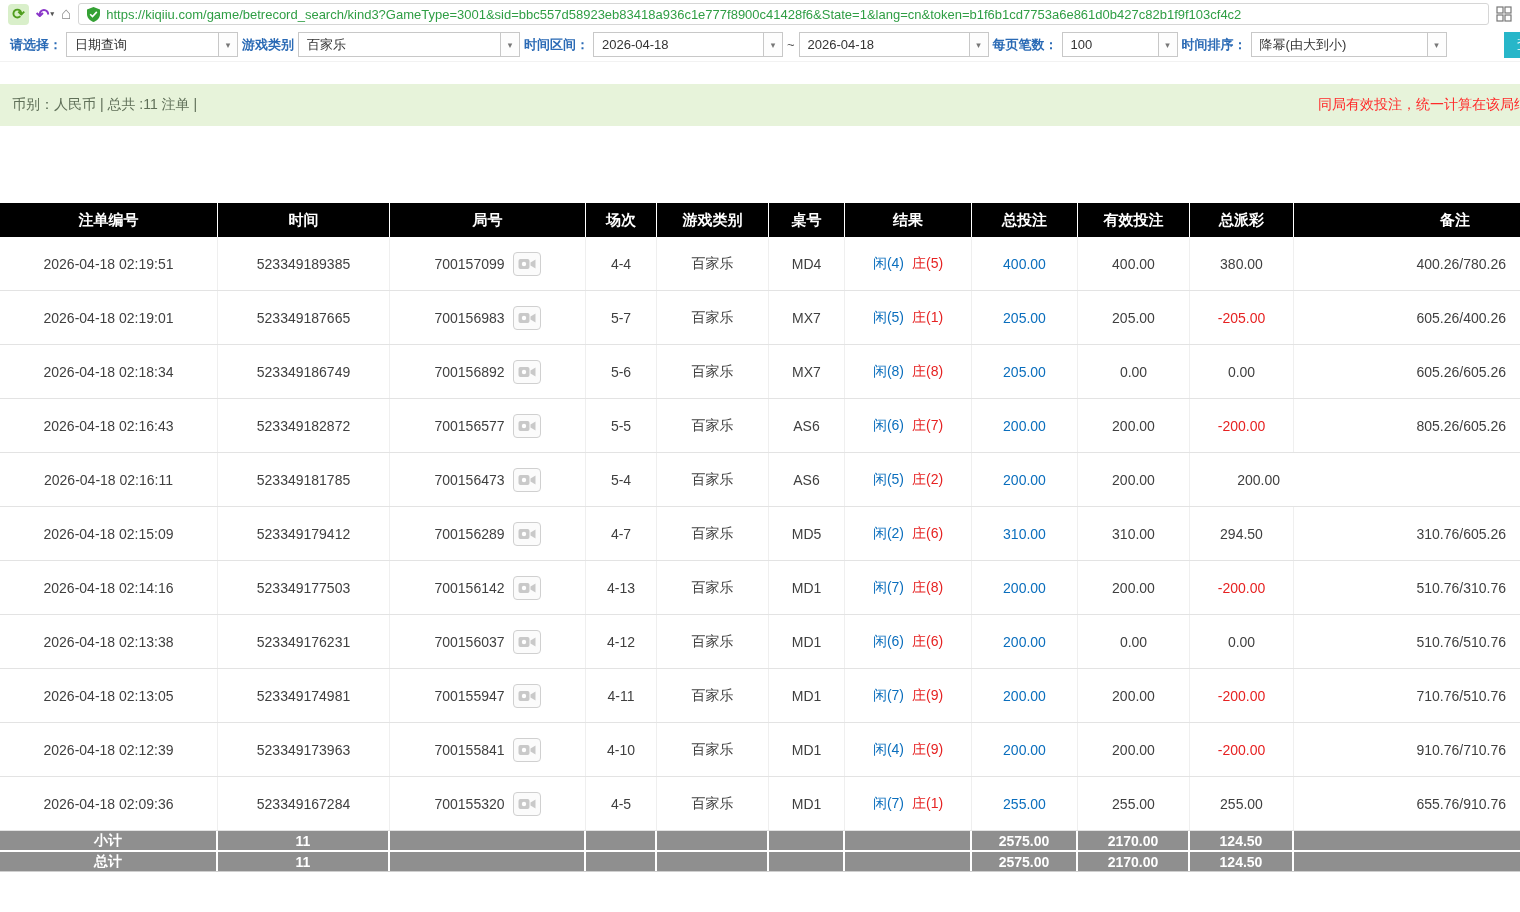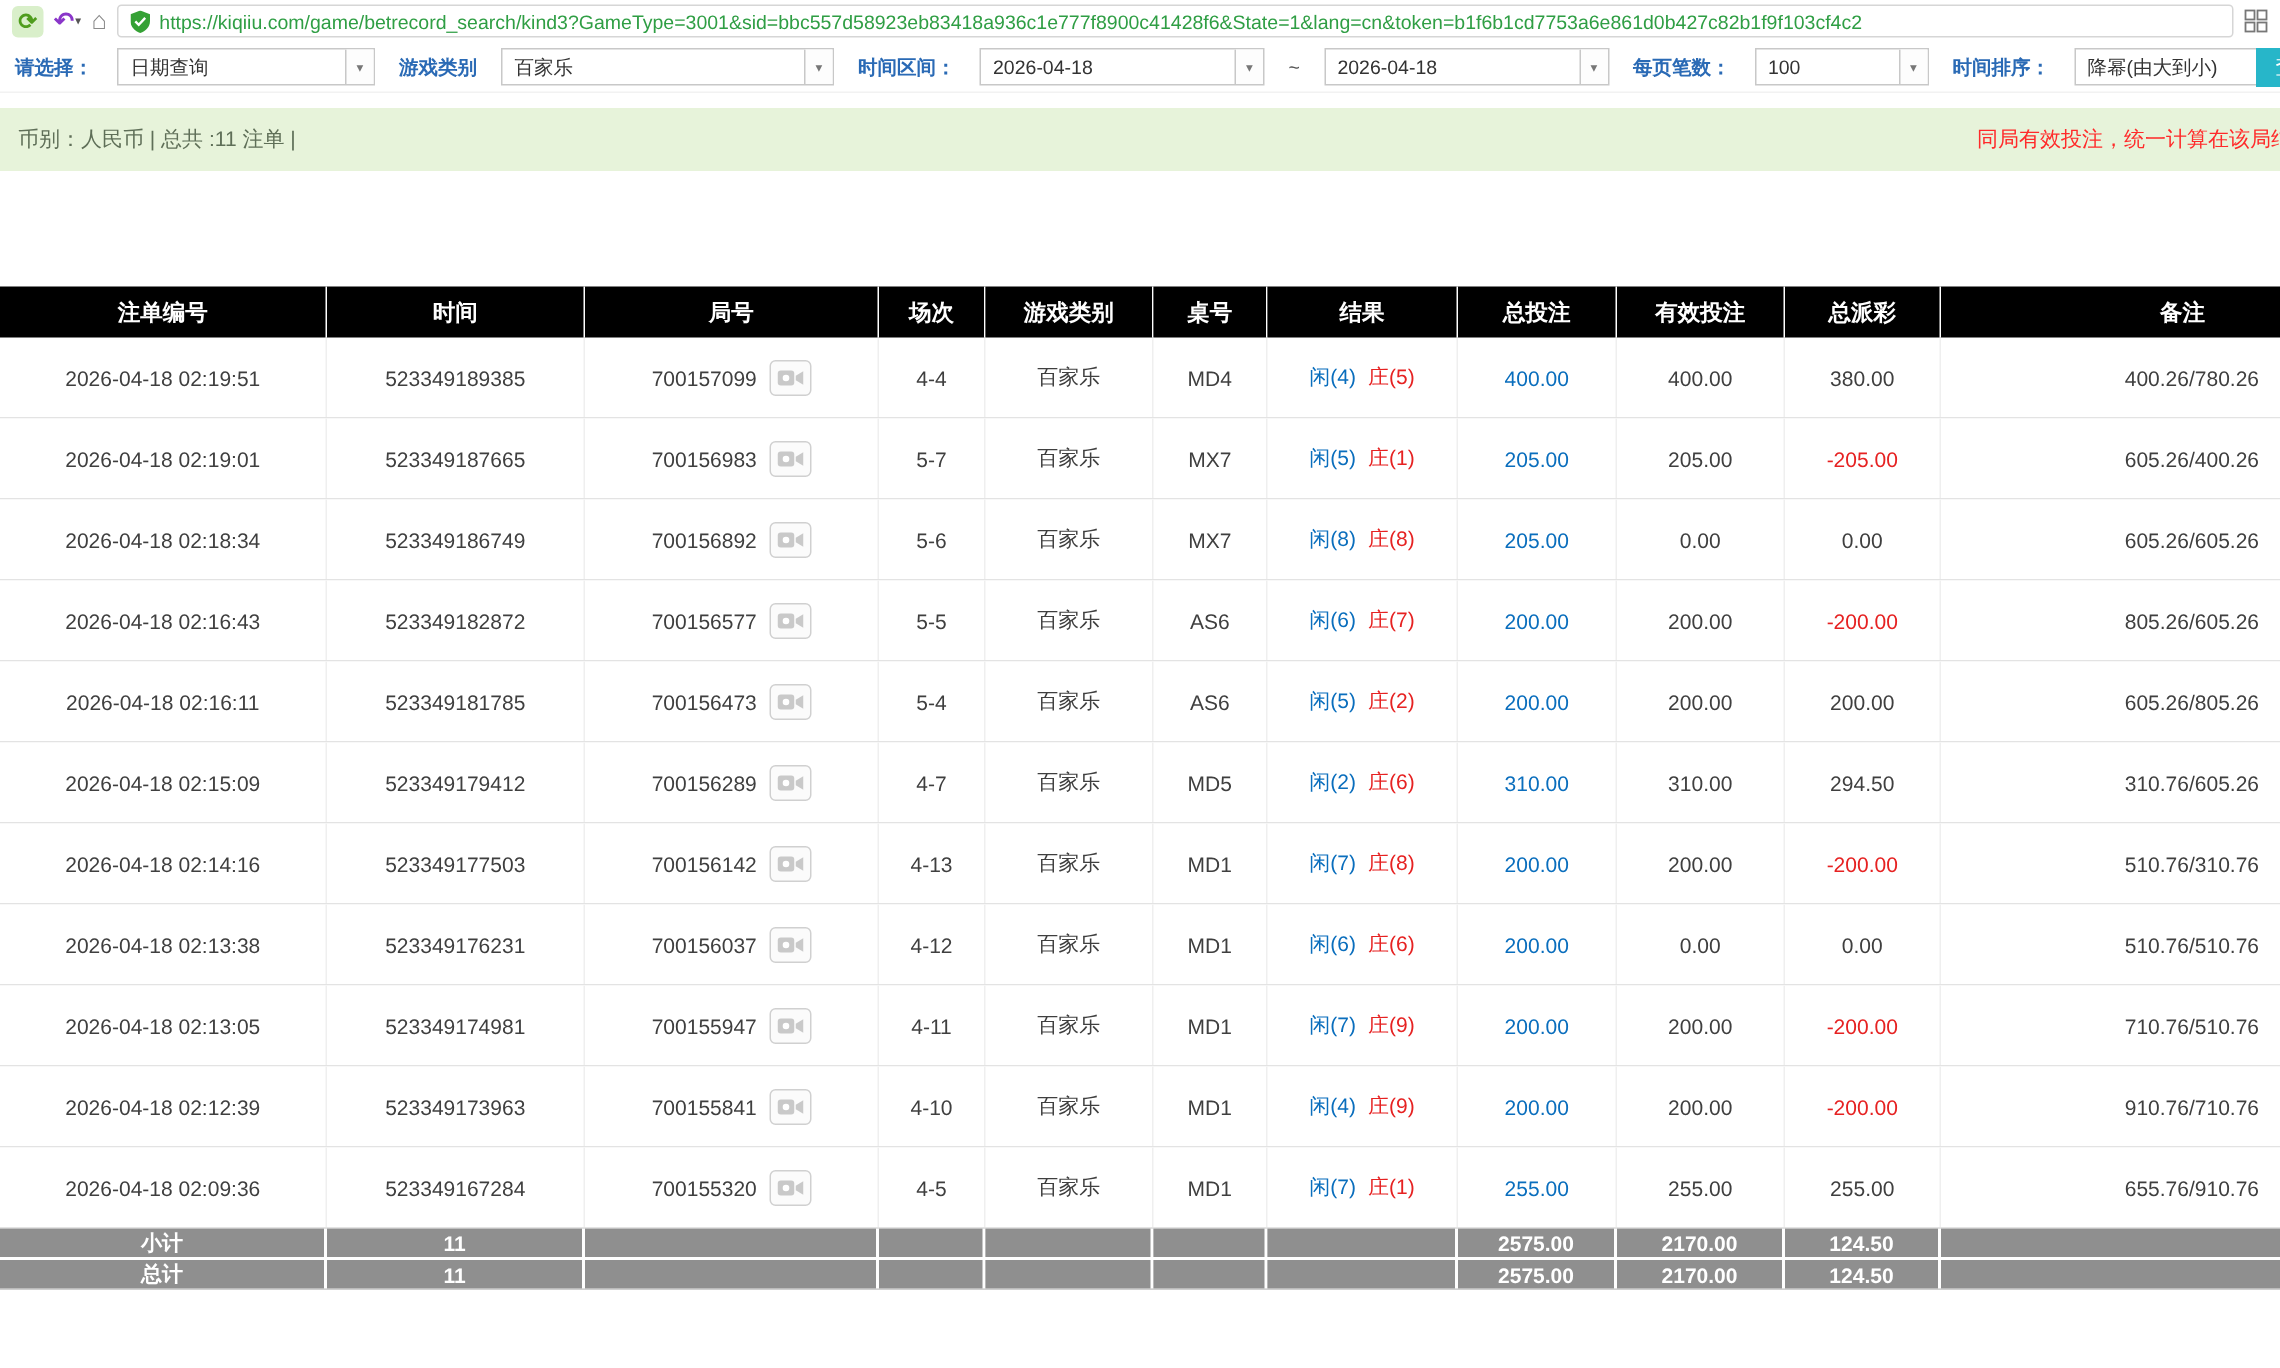--- a/index.html
+++ b/index.html
@@ -11,30 +11,30 @@
   .browser-bar { height: 28px; display: flex; align-items: center; gap: 7px; padding: 0 8px; background: #fff; }
   .tb-btn { display: flex; align-items: center; justify-content: center; cursor: pointer; flex: 0 0 auto; }
   .btn-refresh { width: 21px; height: 21px; background: #d9efca; border-radius: 4px; color: #4f9d1d; font-size: 15px; font-weight: bold; }
   .btn-undo { color: #8a36c9; font-size: 16px; font-weight: bold; }
   .mini-caret { color: #555; font-size: 7px; margin-left: 1px; }
   .btn-home { color: #8a8a8a; font-size: 17px; }
   .url-bar { flex: 1 1 auto; height: 22px; border: 1px solid #d6d6d6; border-radius: 3px; background: #fff; display: flex; align-items: center; gap: 6px; padding: 0 8px; overflow: hidden; }
   .url-text { color: #2f9e44; font-size: 13px; white-space: nowrap; overflow: hidden; flex: 1; }
   .ext-icon { flex: 0 0 auto; }
   
-  .filter-bar { position: relative; height: 34px; display: flex; align-items: center; gap: 16px; padding: 0 10px; background: #fff; border-bottom: 1px solid #f2f2f2; font-size: 13px; }
+  .filter-bar { position: relative; height: 34px; display: flex; align-items: center; gap: 4px; padding: 0 10px; background: #fff; border-bottom: 1px solid #f2f2f2; font-size: 13px; }
   .f-label { color: #2a6ab5; font-weight: bold; white-space: nowrap; }
   .combo { display: flex; align-items: stretch; height: 25px; border: 1px solid #c8c8c8; background: #fff; cursor: pointer; flex: 0 0 auto; }
   .combo-text { flex: 1; display: flex; align-items: center; padding: 0 8px; color: #333; white-space: nowrap; overflow: hidden; }
   .combo-arrow { width: 19px; border-left: 1px solid #c8c8c8; display: flex; align-items: center; justify-content: center; color: #777; font-size: 9px; background: #fdfdfd; }
   .w150 { width: 172px; } .w222 { width: 222px; } .w190 { width: 190px; } .w112 { width: 116px; } .w196 { width: 196px; }
   .tilde { color: #555; }
   .search-btn { position: absolute; left: 1504px; top: 4px; height: 26px; min-width: 40px; background: #27b6c9; color: #fff; display: flex; align-items: center; justify-content: center; font-size: 14px; cursor: pointer; border: none; }
   
-  .info-bar { margin-top: 10px; height: 42px; background: #e7f3da; position: relative; display: flex; align-items: center; padding: 0 12px; }
+  .info-bar { margin-top: 22px; height: 42px; background: #e7f3da; position: relative; display: flex; align-items: center; padding: 0 12px; }
   .info-left { color: #5f6f58; font-size: 14px; }
   .info-right { position: absolute; left: 1318px; top: 50%; transform: translateY(-50%); white-space: nowrap; color: #ff2a2a; font-size: 14px; }
   
   .table-wrap { margin-top: 77px; }
   .grid-row { display: grid; grid-template-columns: 218px 172px 196px 71px 112px 76px 127px 106px 112px 104px 226px; }
   .th { background: #000; color: #fff; font-weight: bold; font-size: 15px; height: 34px; display: flex; align-items: center; justify-content: center; border-right: 1px solid #fff; }
   .th:last-child { border-right: none; justify-content: flex-end; padding-right: 50px; }
   .trow { height: 54px; border-bottom: 1px solid #e3e3e3; background: #fff; }
   .td { display: flex; align-items: center; justify-content: center; font-size: 14px; color: #3f3f3f; border-right: 1px solid #efefef; gap: 8px; overflow: hidden; }
   .td:last-child { border-right: none; justify-content: flex-end; padding-right: 14px; }
@@ -252,21 +252,20 @@
         <div class="td">5-4</div>
         <div class="td">百家乐</div>
         <div class="td">AS6</div>
         <div class="td">
           <span class="result-player">闲(5)</span>
           <span class="result-banker">庄(2)</span>
         </div>
         <div class="td blue">200.00</div>
         <div class="td">200.00</div>
         <div class="td">200.00</div>
-        <div class="td">605.26/805.26</div>
       </div>
       <div class="grid-row trow">
         <div class="td">2026-04-18 02:15:09</div>
         <div class="td">523349179412</div>
         <div class="td">
           <span>700156289</span>
           <span class="replay-btn">
             <svg width="18" height="14" viewBox="0 0 18 14">
               <rect x="0.5" y="2" width="11" height="10" rx="2" fill="#c9c9c9"></rect>
               <path d="M12.5 5.5 L17.5 2.5 V11.5 L12.5 8.5 Z" fill="#c9c9c9"></path>

